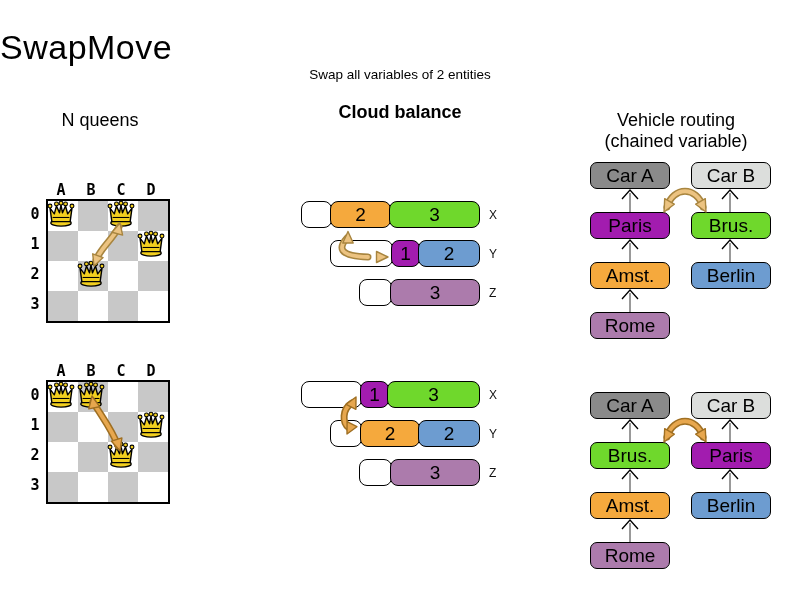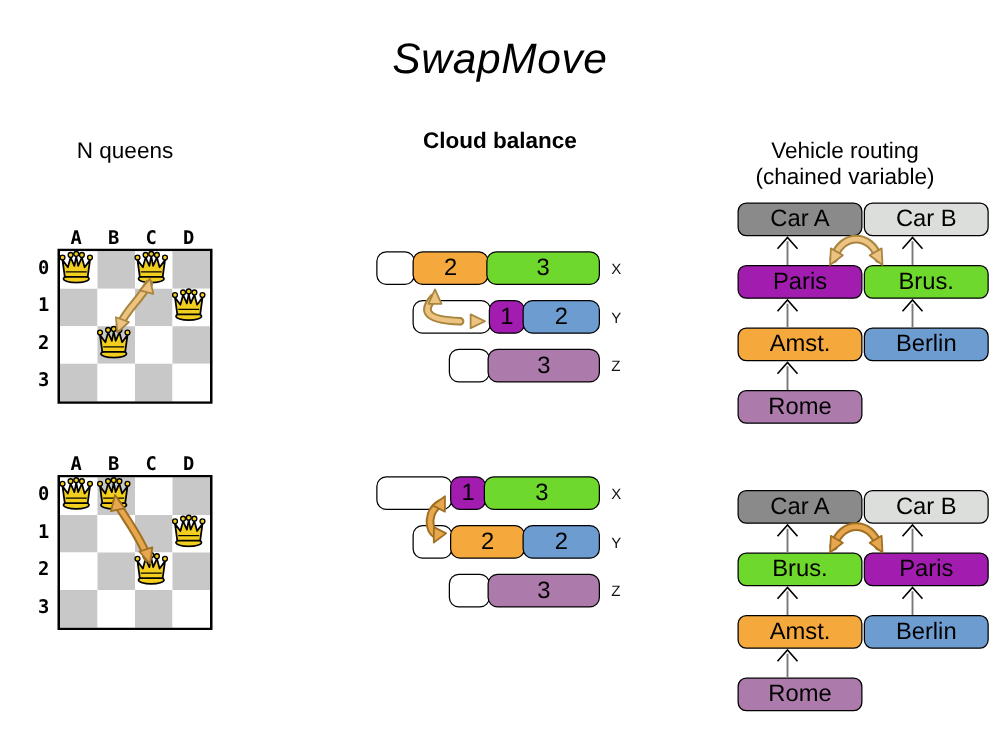--- a/index.html
+++ b/index.html
@@ -1,39 +1,39 @@
 <!DOCTYPE html>
 <html><head>
 <meta charset="utf-8">
 <style>
   html,body{margin:0;padding:0;background:#fff;}
   #canvas{position:relative;width:800px;height:600px;background:#fff;overflow:hidden;
           font-family:"Liberation Sans",sans-serif;color:#000;}
   .abs{position:absolute;}
   
-  #title{left:0;top:28px;width:800px;text-align:center;font-size:34px;letter-spacing:.5px;font-style:italic;}
+  #title{left:0;top:28px;width:800px;font-size:34px;letter-spacing:.5px;}
   #subtitle{left:0;top:67px;width:800px;text-align:center;font-size:13.5px;}
   .colhead{font-size:18px;text-align:center;}
   
   .board{display:grid;grid-template-columns:repeat(4,30px);grid-template-rows:repeat(4,30px);
          border:2px solid #000;box-sizing:content-box;background:#fff;}
   .board .cell{background:#fff;}
   .board .cell.g{background:#c8c8c8;}
   .blab{font-family:"DejaVu Sans Mono","Liberation Mono",monospace;font-weight:bold;font-size:15px;
         width:30px;text-align:center;}
   .rlab{font-family:"DejaVu Sans Mono","Liberation Mono",monospace;font-weight:bold;font-size:15px;
         width:16px;text-align:center;}
   .queen{width:28px;height:27px;}
   
   .part{position:absolute;top:0;height:27px;box-sizing:border-box;border:1.6px solid #000;
         border-radius:8px;display:flex;align-items:center;justify-content:center;
         font-size:19px;background:#fff;}
   .axlab{font-size:12px;color:#111;height:27px;display:flex;align-items:center;}
   
-  .vbox{width:100px;height:27px;box-sizing:border-box;border:1.6px solid #000;border-radius:7px;
+  .vbox{width:80px;height:27px;box-sizing:border-box;border:1.6px solid #000;border-radius:7px;
         display:flex;align-items:center;justify-content:center;font-size:19px;}
   .c-carA{background:#8a8a8a;}
   .c-carB{background:#dcdedc;}
   .c-yellow{background:#a21caf;}
   .c-green{background:#6fd82c;}
   .c-orange{background:#f5a93d;}
   .c-blue{background:#6d9cd0;}
   .c-purple{background:#ac7bac;}
   #overlay{left:0;top:0;width:800px;height:600px;pointer-events:none;z-index:6;}
   .chev{position:absolute;z-index:2;}
@@ -52,20 +52,21 @@
         <circle cx="2.8" cy="5.6" r="1.8" fill="#f2cf1f" stroke="#000" stroke-width="1"></circle>
         <circle cx="8.8" cy="3.6" r="1.8" fill="#f2cf1f" stroke="#000" stroke-width="1"></circle>
         <circle cx="13" cy="2.9" r="1.8" fill="#f2cf1f" stroke="#000" stroke-width="1"></circle>
         <circle cx="17.2" cy="3.6" r="1.8" fill="#f2cf1f" stroke="#000" stroke-width="1"></circle>
         <circle cx="23.2" cy="5.6" r="1.8" fill="#f2cf1f" stroke="#000" stroke-width="1"></circle>
       </g>
     </defs>
   </svg>
 
   <div class="abs" id="title">SwapMove</div>
+  <div class="abs" id="subtitle">Swap all variables of 2 entities</div>
 
   <div class="abs colhead" style="left:40px;top:110px;width:120px;">N queens</div>
   <div class="abs colhead" style="left:327px;top:102px;width:146px;font-weight:bold;">Cloud balance</div>
   <div class="abs colhead" style="left:596px;top:110px;width:160px;">
     <div>Vehicle routing</div>
     <div>(chained variable)</div>
   </div>
 
   <div class="abs blab" style="left:46px;top:181px;">A</div>
   <div class="abs blab" style="left:76px;top:181px;">B</div>

